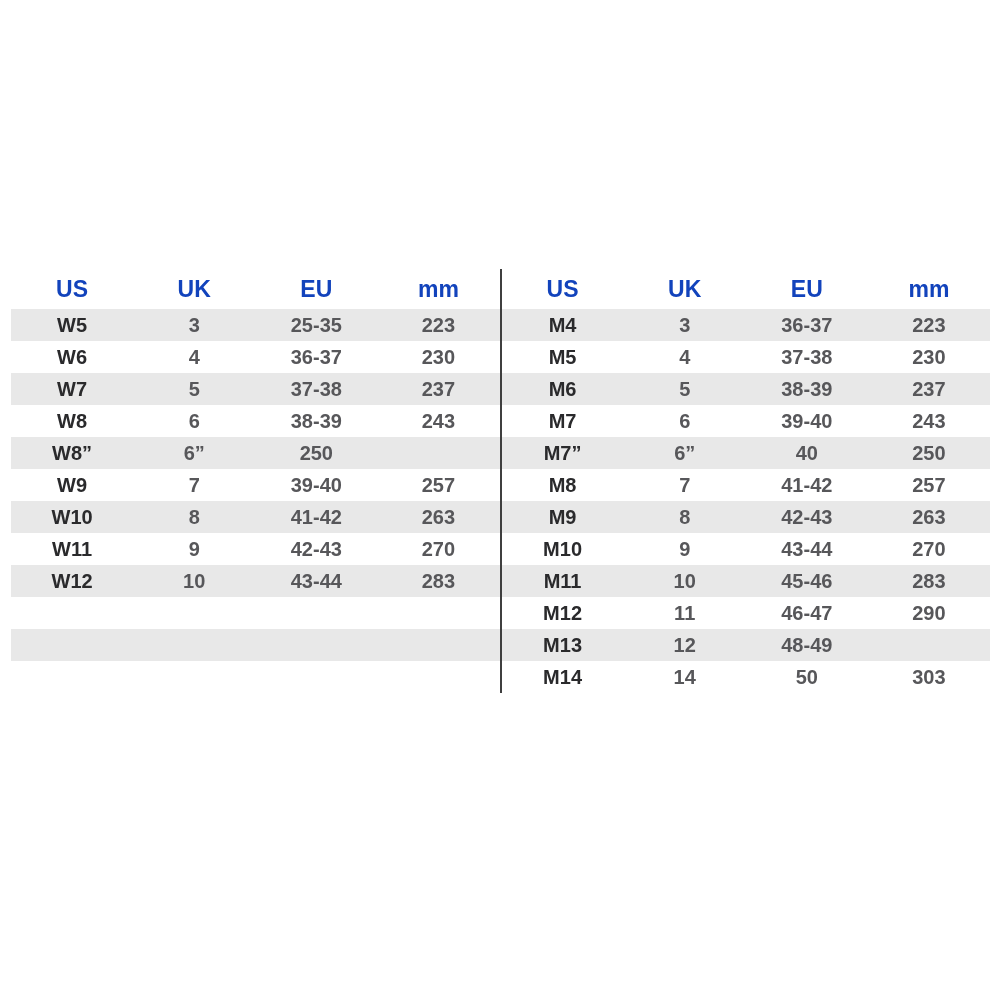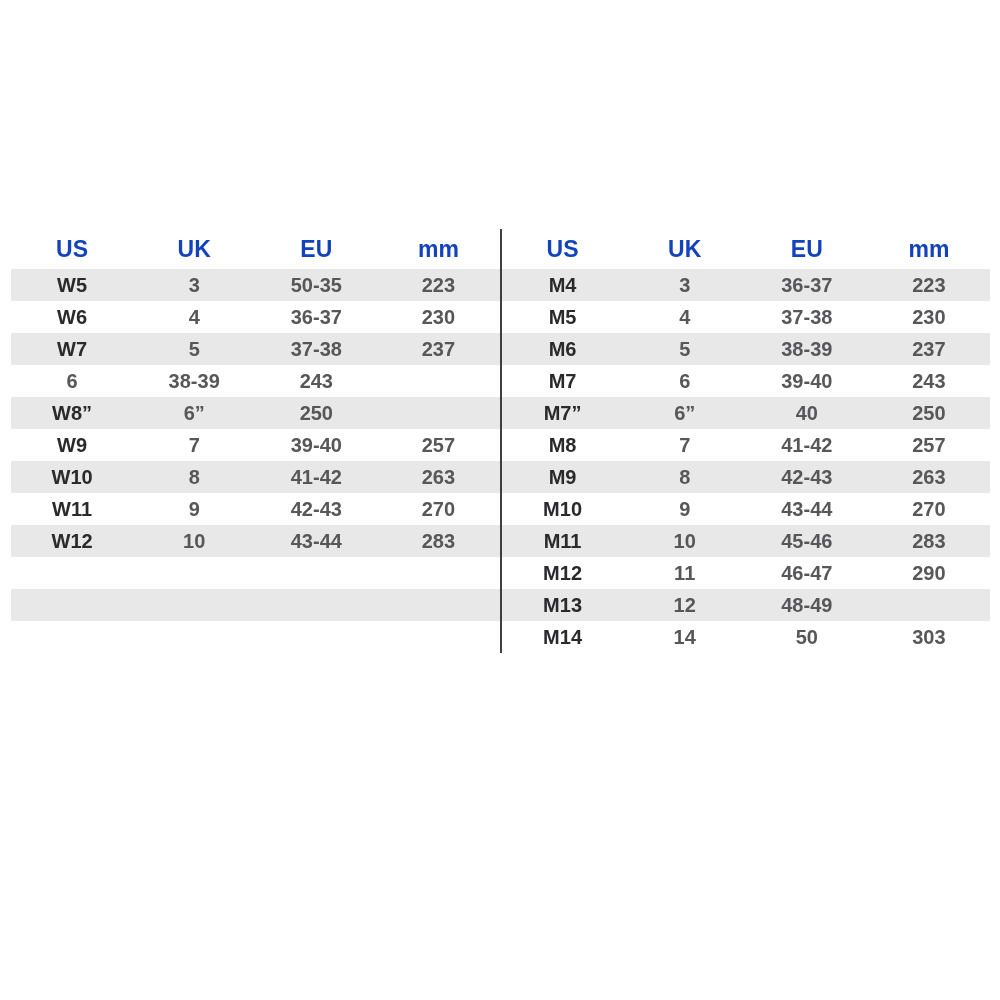--- a/index.html
+++ b/index.html
@@ -29,20 +29,21 @@
     font-size: 30px;
     letter-spacing: 1.5px;
     display: flex;
     align-items: center;
     justify-content: center;
     line-height: 1;
   }
   .tables {
     display: flex;
     align-items: stretch;
+    margin-top: 40px;
   }
   .half {
     flex: 1;
     min-width: 0;
   }
   .half.right {
     border-left: 2px solid var(--divider, #3f3f3f);
   }
   .hdr {
     display: grid;
@@ -83,36 +84,37 @@
       <div class="hdr">
           <div class="cell">US</div>
           <div class="cell">UK</div>
           <div class="cell">EU</div>
           <div class="cell">mm</div>
         </div>
       <div class="rows">
           <div class="row">
             <div class="cell c0">W5</div>
             <div class="cell c1">3</div>
-            <div class="cell c2">50-35</div>
+            <div class="cell c2">25-35</div>
             <div class="cell c3">223</div>
           </div>
           <div class="row">
             <div class="cell c0">W6</div>
             <div class="cell c1">4</div>
             <div class="cell c2">36-37</div>
             <div class="cell c3">230</div>
           </div>
           <div class="row">
             <div class="cell c0">W7</div>
             <div class="cell c1">5</div>
             <div class="cell c2">37-38</div>
             <div class="cell c3">237</div>
           </div>
           <div class="row">
+            <div class="cell c0">W8</div>
             <div class="cell c1">6</div>
             <div class="cell c2">38-39</div>
             <div class="cell c3">243</div>
           </div>
           <div class="row">
             <div class="cell c0">W8”</div>
             <div class="cell c1">6”</div>
             <div class="cell c3">250</div>
           </div>
           <div class="row">

